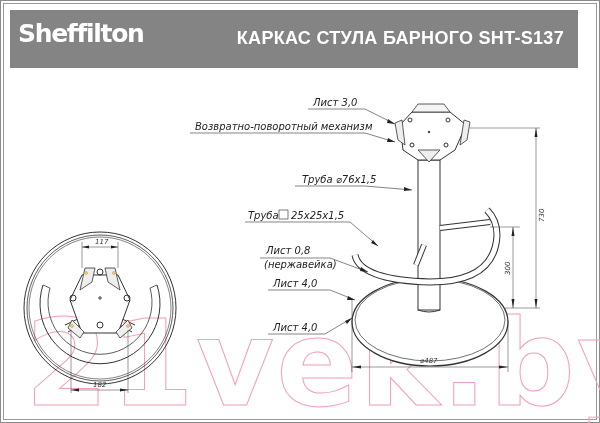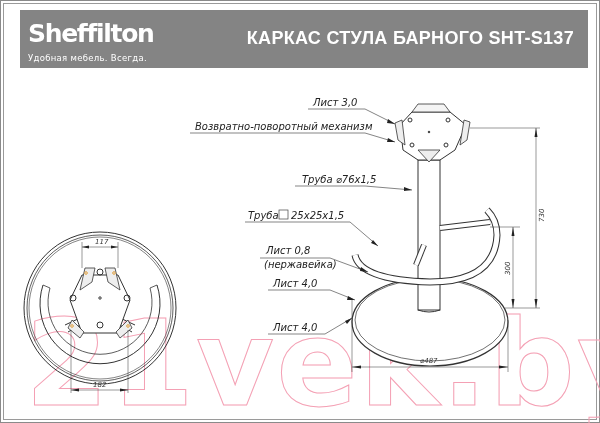--- a/index.html
+++ b/index.html
@@ -1,35 +1,34 @@
 <!DOCTYPE html>
 <html><head>
 <meta charset="utf-8">
 <style>
   html,body{margin:0;padding:0;background:#fff;}
   body{width:600px;height:423px;position:relative;overflow:hidden;font-family:"Liberation Sans",sans-serif;}
   .frame-outer{position:absolute;left:0;top:0;width:598px;height:421px;border:1px solid #8a8a8a;}
   .frame-inner{position:absolute;left:3px;top:3px;width:592px;height:415px;border:1px solid #9a9a9a;}
-  .header{position:absolute;left:20px;top:10px;width:568px;height:58px;background:#848484;}
+  .header{position:absolute;left:10px;top:10px;width:568px;height:58px;background:#848484;}
   .logo{position:absolute;left:8px;top:10px;color:#fff;font-family:"DejaVu Sans",sans-serif;font-weight:bold;font-size:25px;letter-spacing:-1.3px;line-height:28px;}
   .tagline{position:absolute;left:8px;top:43px;color:#fff;font-family:"DejaVu Sans",sans-serif;font-size:8.5px;letter-spacing:0.3px;}
   .title{position:absolute;right:14px;top:18px;color:#fff;font-family:"Liberation Sans",sans-serif;font-weight:bold;font-size:18px;letter-spacing:0.3px;}
   svg.drawing{position:absolute;left:0;top:0;}
   .lbl{font-family:"DejaVu Sans",sans-serif;font-style:italic;font-size:10px;fill:#222;}
   .dim{font-family:"DejaVu Sans",sans-serif;font-style:italic;font-size:7px;fill:#333;}
 </style>
 </head>
 <body>
 
 <div class="frame-outer"></div>
 <div class="frame-inner"></div>
 
 <div class="header">
   <div class="logo">Sheffilton</div>
-  <div class="tagline">Удобная мебель. Всегда.</div>
   <div class="title">КАРКАС СТУЛА БАРНОГО SHT-S137</div>
 </div>
 
 <svg class="drawing" width="600" height="423" viewBox="0 0 600 423">
 
   <g fill="none" stroke="#f4a0b4" stroke-width="1">
     <text x="25" y="405" font-family="DejaVu Sans, sans-serif" font-weight="bold" font-size="120" fill="none" stroke="#f4a0b4" stroke-width="1" letter-spacing="2">21vek.by</text>
   </g>
 
   <g stroke="#333" fill="none">

